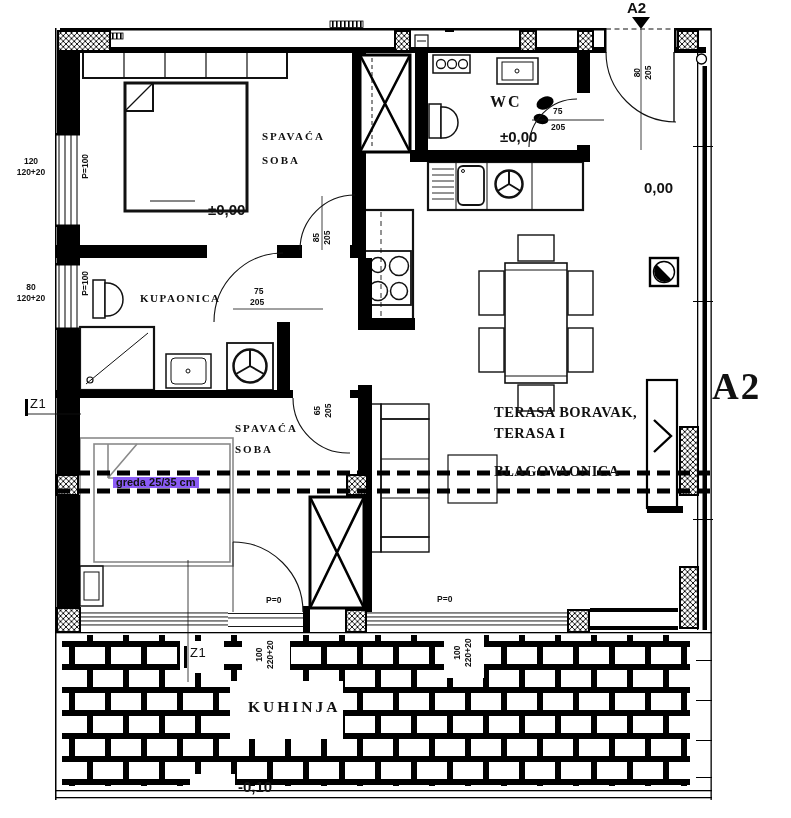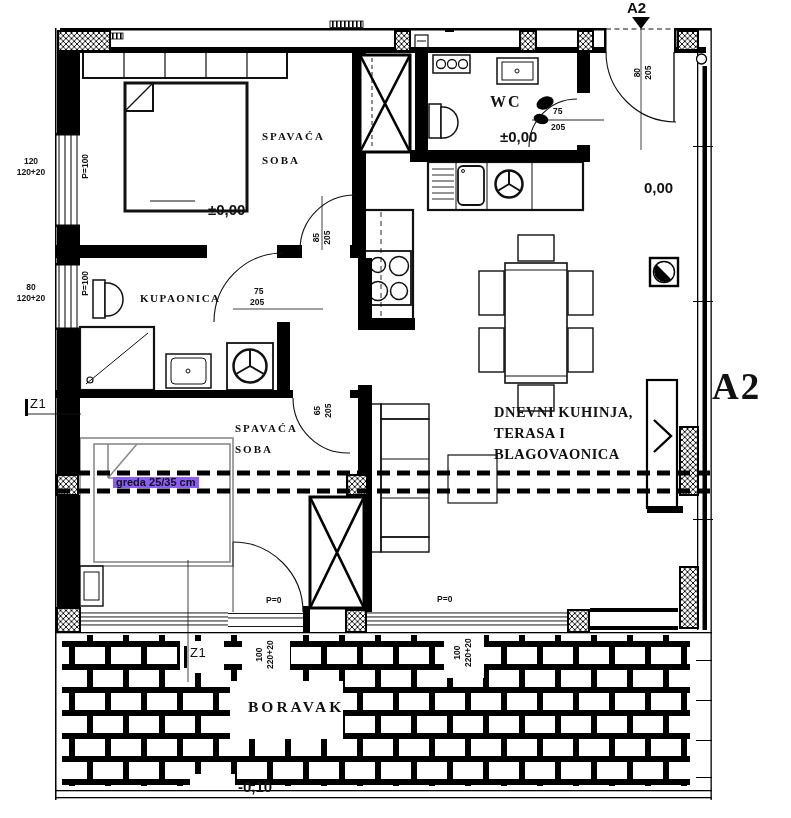--- a/index.html
+++ b/index.html
@@ -354,27 +354,27 @@
 </div>
 
 <div class="lbl z1" style="left:30px;top:397px;">Z1</div>
 <div class="lbl z1" style="left:190px;top:646px;">Z1</div>
 
 <div class="lbl greda" style="left:113px;top:477px;">greda 25/35 cm</div>
 
 <div class="lbl serif room" style="left:235px;top:423px;">SPAVAĆA</div>
 <div class="lbl serif room" style="left:235px;top:444px;">SOBA</div>
 
-<div class="lbl serif" style="left:494px;top:405px;font-size:14.5px;letter-spacing:0.5px;">DNEVNI KUHINJA,</div>
+<div class="lbl serif" style="left:494px;top:405px;font-size:14.5px;letter-spacing:0.5px;">TERASA BORAVAK,</div>
 <div class="lbl serif" style="left:494px;top:426px;font-size:14.5px;letter-spacing:0.5px;">TERASA I</div>
-<div class="lbl serif" style="left:494px;top:447px;font-size:14.5px;letter-spacing:0.5px;">BLAGOVAONICA</div>
+<div class="lbl serif" style="left:494px;top:464px;font-size:14.5px;letter-spacing:0.5px;">BLAGOVAONICA</div>
 <div class="lbl lvl" style="left:644px;top:180px;">0,00</div>
 
 <div class="lbl" style="left:627px;top:0;font-size:15px;font-weight:bold;">A2</div>
 <div class="lbl serif" style="left:712px;top:368px;font-size:37px;letter-spacing:2px;">A2</div>
 
-<div class="lbl serif" style="left:248px;top:699px;font-size:15.5px;letter-spacing:3px;">BORAVAK</div>
+<div class="lbl serif" style="left:248px;top:699px;font-size:15.5px;letter-spacing:3px;">KUHINJA</div>
 <div class="lbl lvl" style="left:194px;top:779px;margin-left:44px;">-0,10</div>
 
 <div class="lbl dim" style="left:266px;top:595px;">P=0</div>
 <div class="lbl dim" style="left:437px;top:594px;">P=0</div>
 
 </div>
 
 </body></html>

